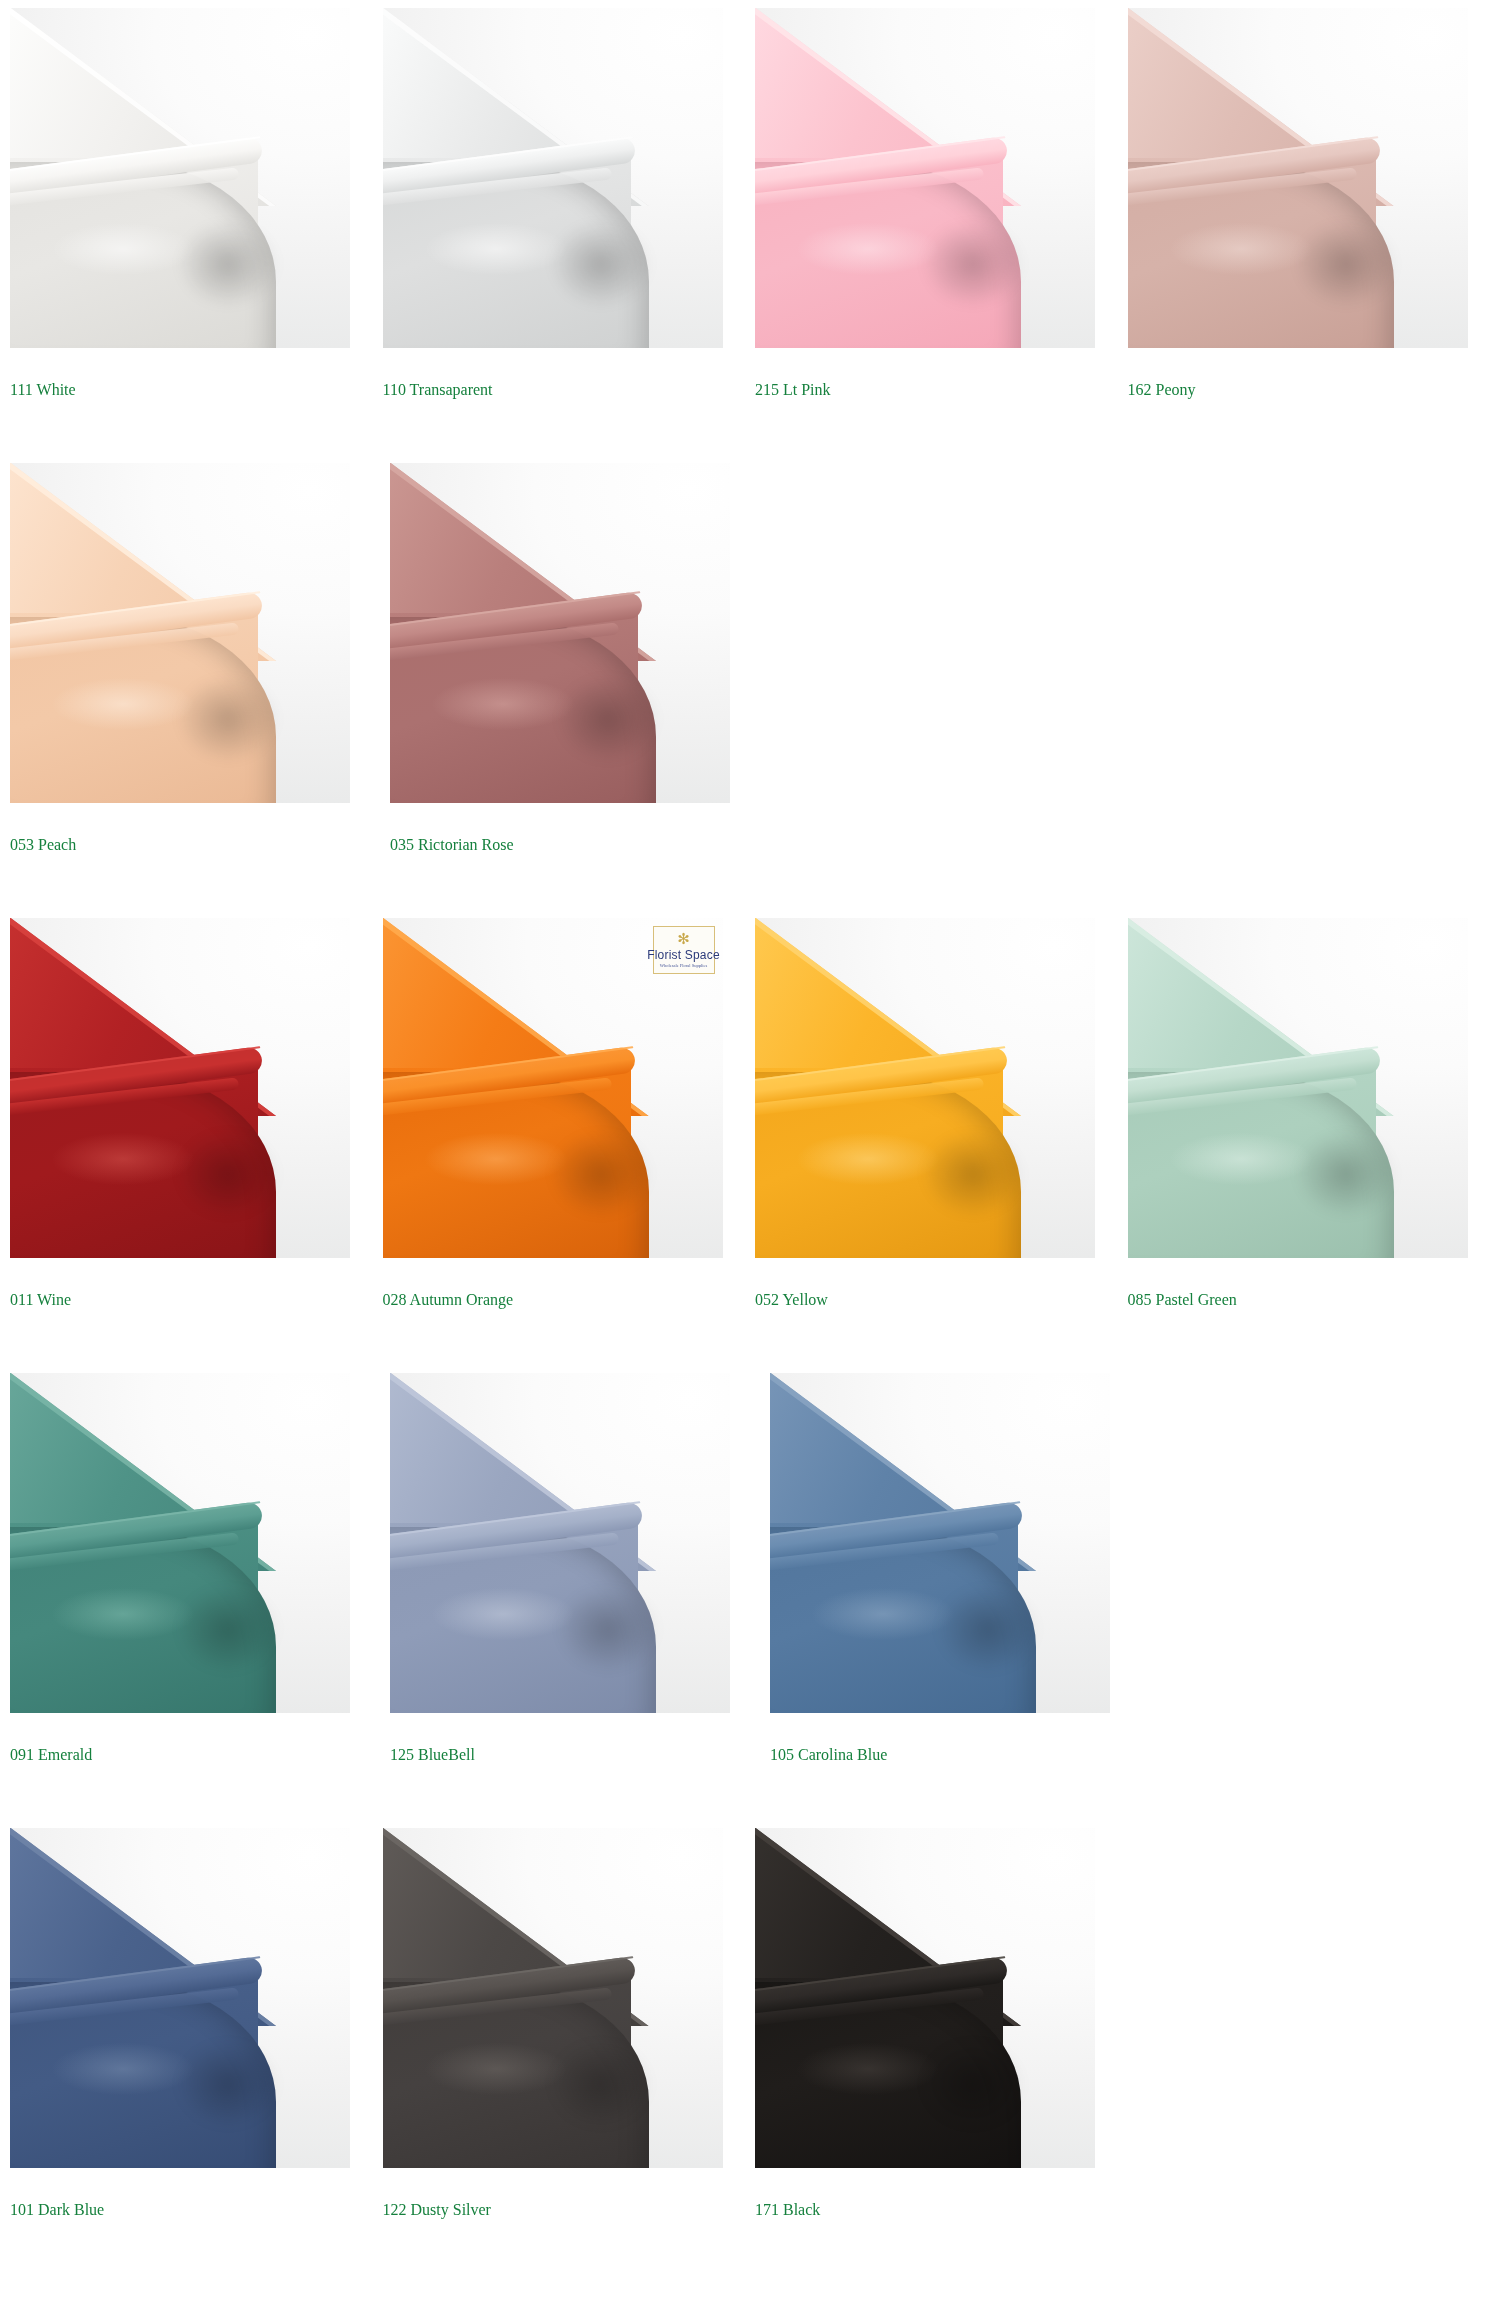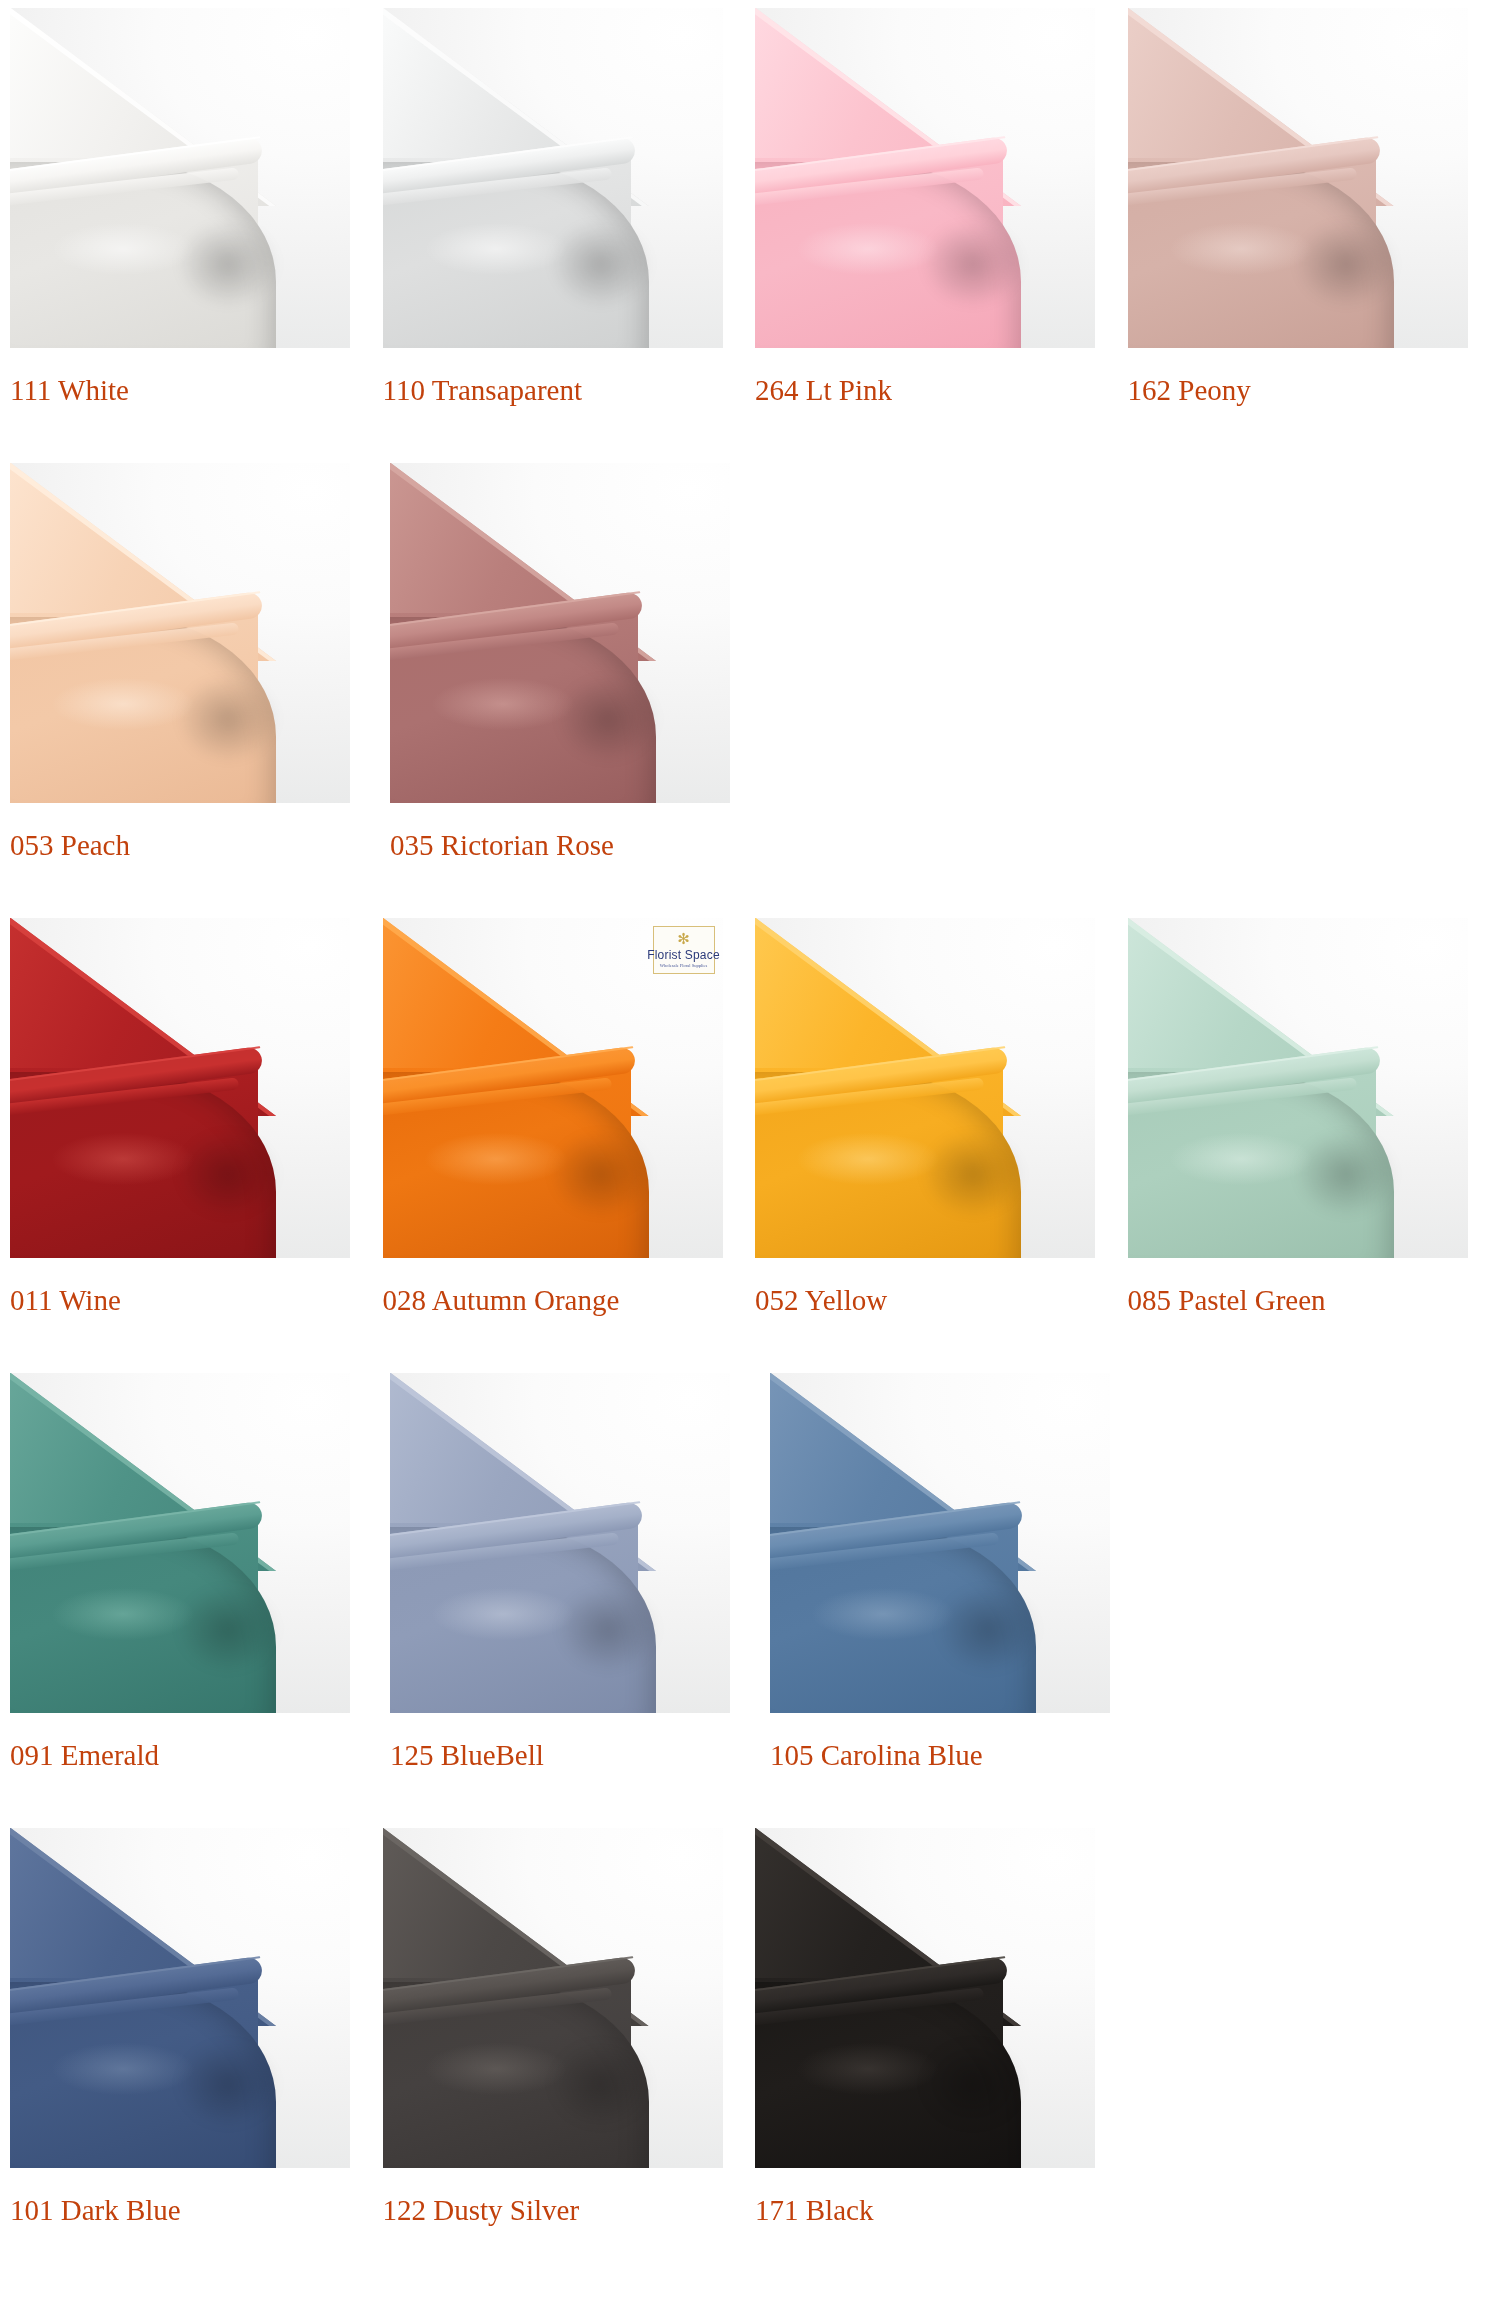--- a/index.html
+++ b/index.html
@@ -189,23 +189,23 @@
     margin-top: 1px;
     font-family: "Liberation Serif", serif;
   }
 
   
   .label {
     position: absolute;
     left: 0;
     top: 368px;
     width: 360px;
-    font-size: 29px;
+    font-size: 16px;
     line-height: 28px;
-    color: #c2410c;
+    color: #15803d;
     white-space: nowrap;
     font-family: "Liberation Serif", "DejaVu Serif", serif;
   }
 </style>
 </head>
 <body>
 
 <div id="catalog">
   <div class="grid">
       <div class="row">
@@ -242,21 +242,21 @@
             <div class="bg"></div>
             <div class="leaf-top"></div>
             <div class="leaf-edge"></div>
             <div class="body"></div>
             <div class="roll"></div>
             <div class="shadow"></div>
             <div class="sheen"></div>
             <div class="band"></div>
             <div class="band2"></div>
           </div>
-          <div class="label">264 Lt Pink</div>
+          <div class="label">215 Lt Pink</div>
         </div>
         <div class="cell">
           <div class="swatch" style="--c-base: #dfbdb5; --c-hi: #ebcfc8; --c-mid: #d4aea5; --c-band: #e6c8c1; --c-edge: #f3ddd7; --c-shade: #d6b2a9; --c-deep: #c8a096; --c-sheen: #f2ded8;">
             <div class="bg"></div>
             <div class="leaf-top"></div>
             <div class="leaf-edge"></div>
             <div class="body"></div>
             <div class="roll"></div>
             <div class="shadow"></div>
             <div class="sheen"></div>

